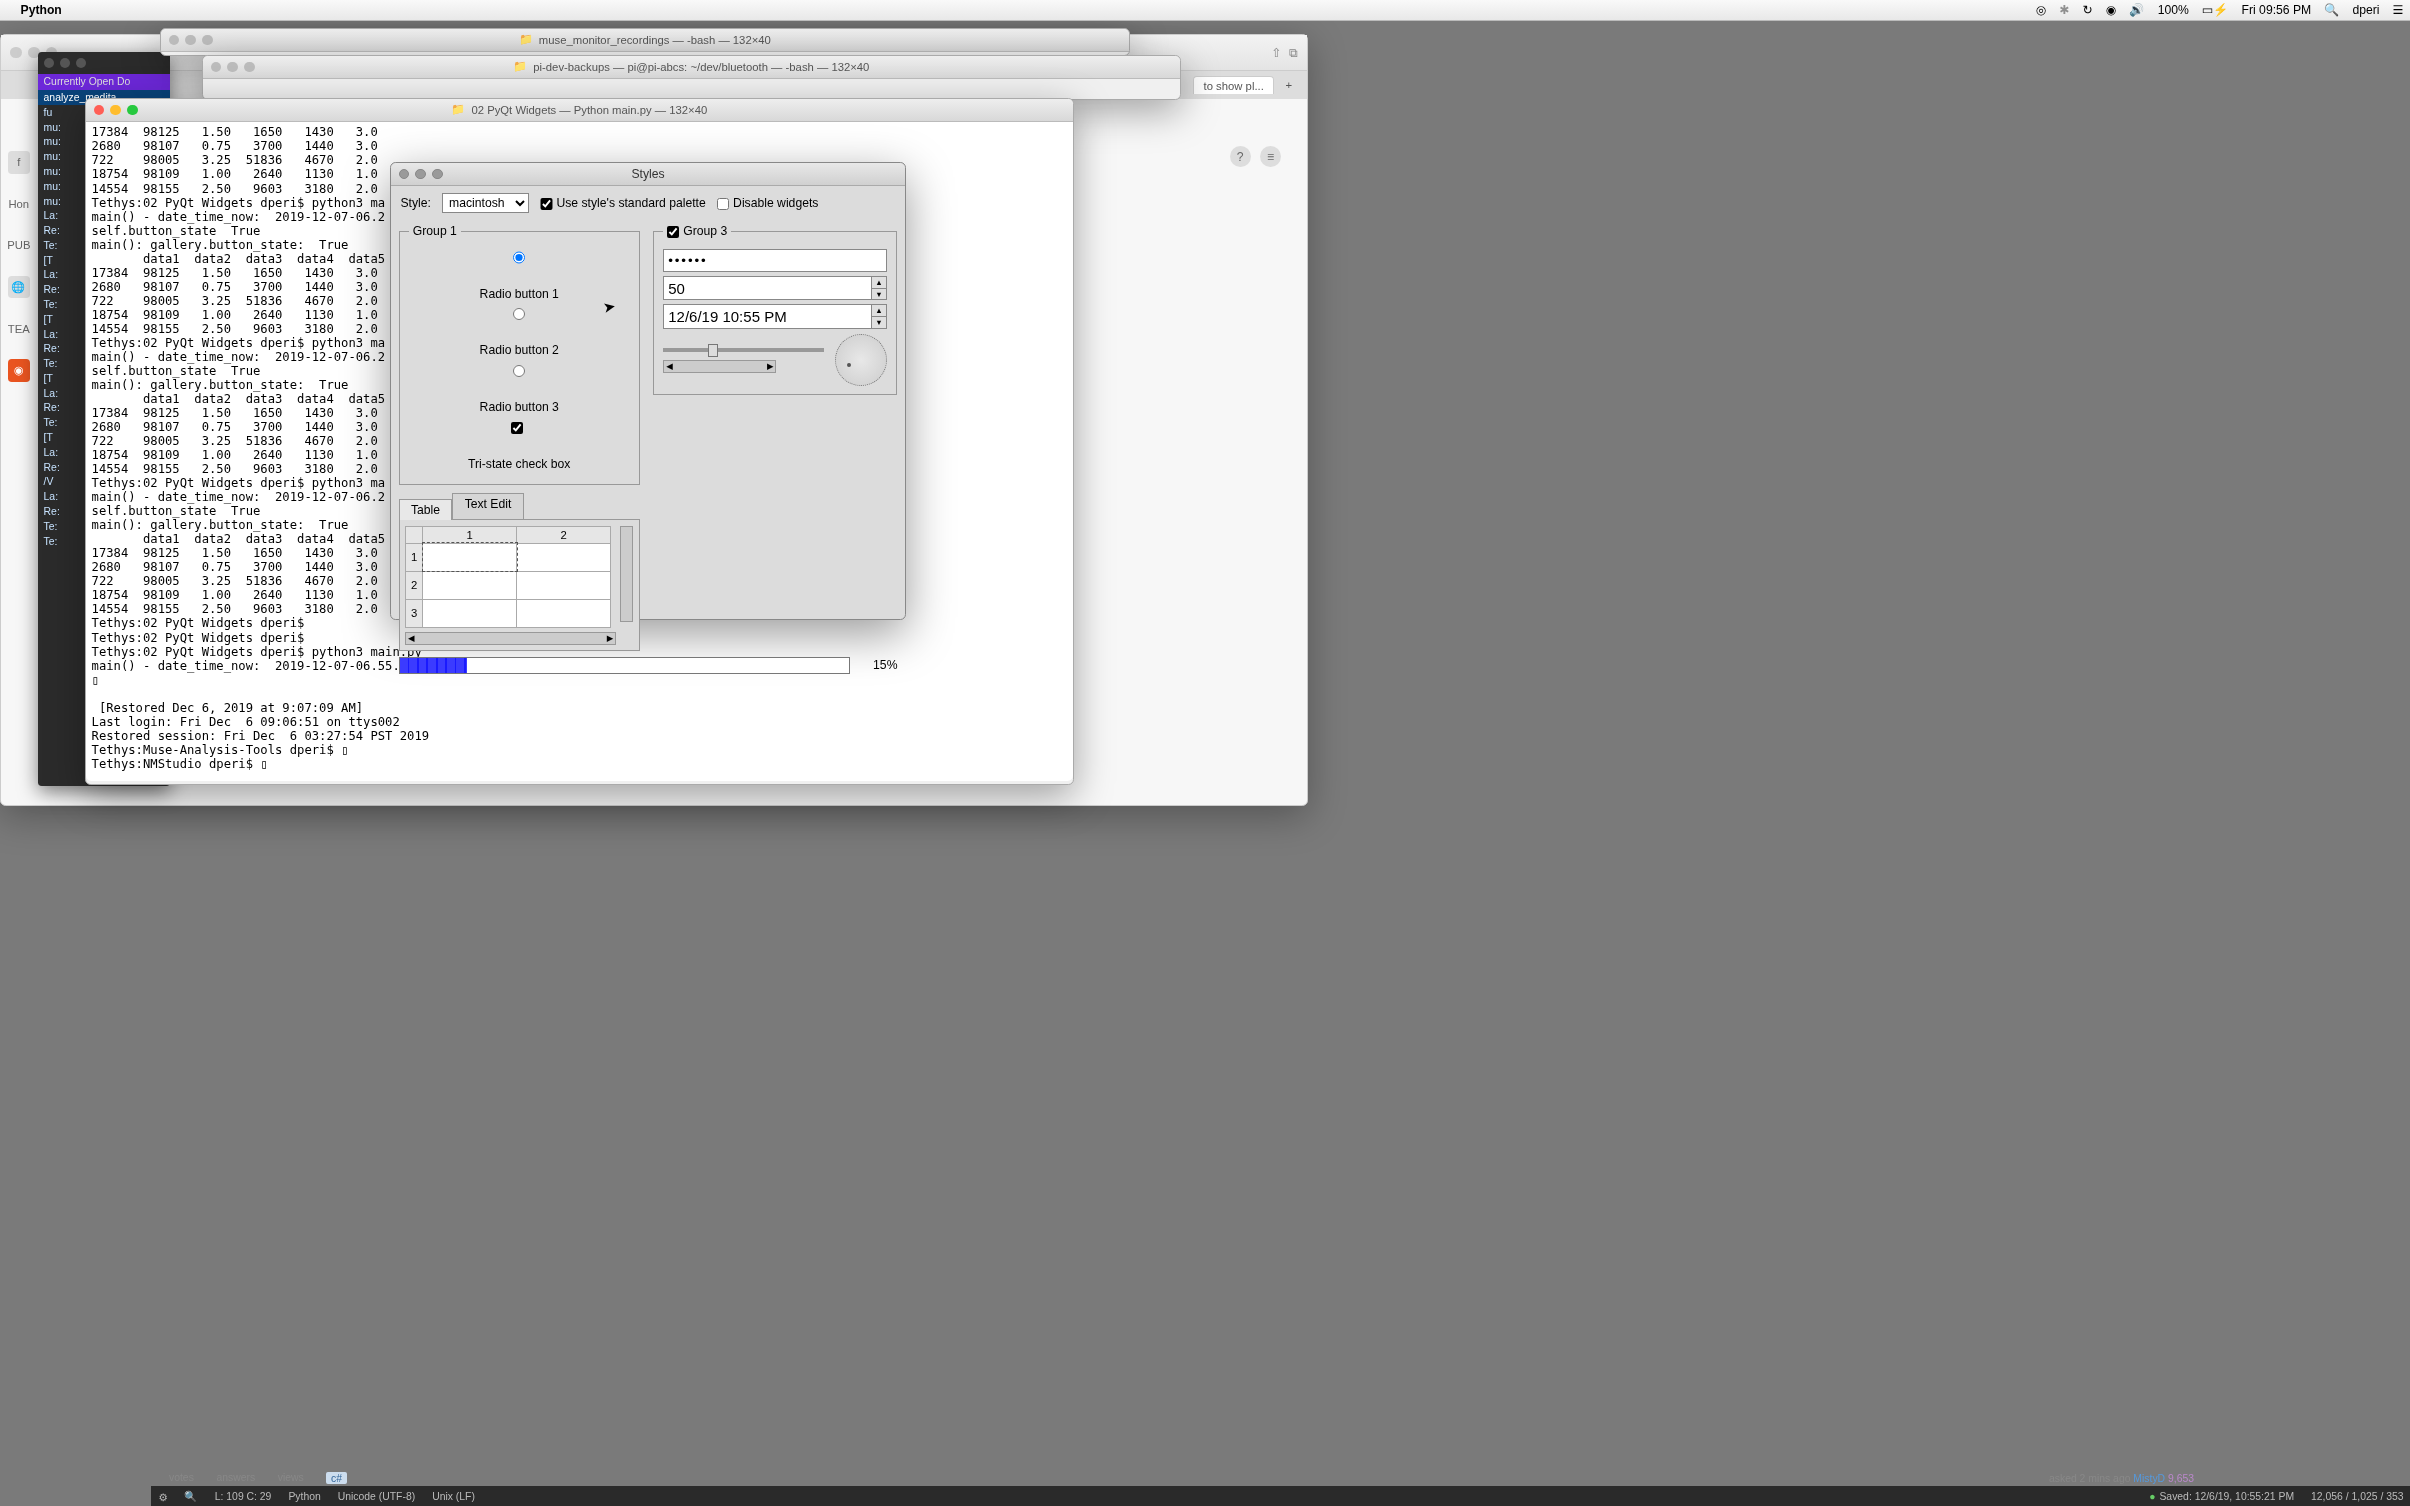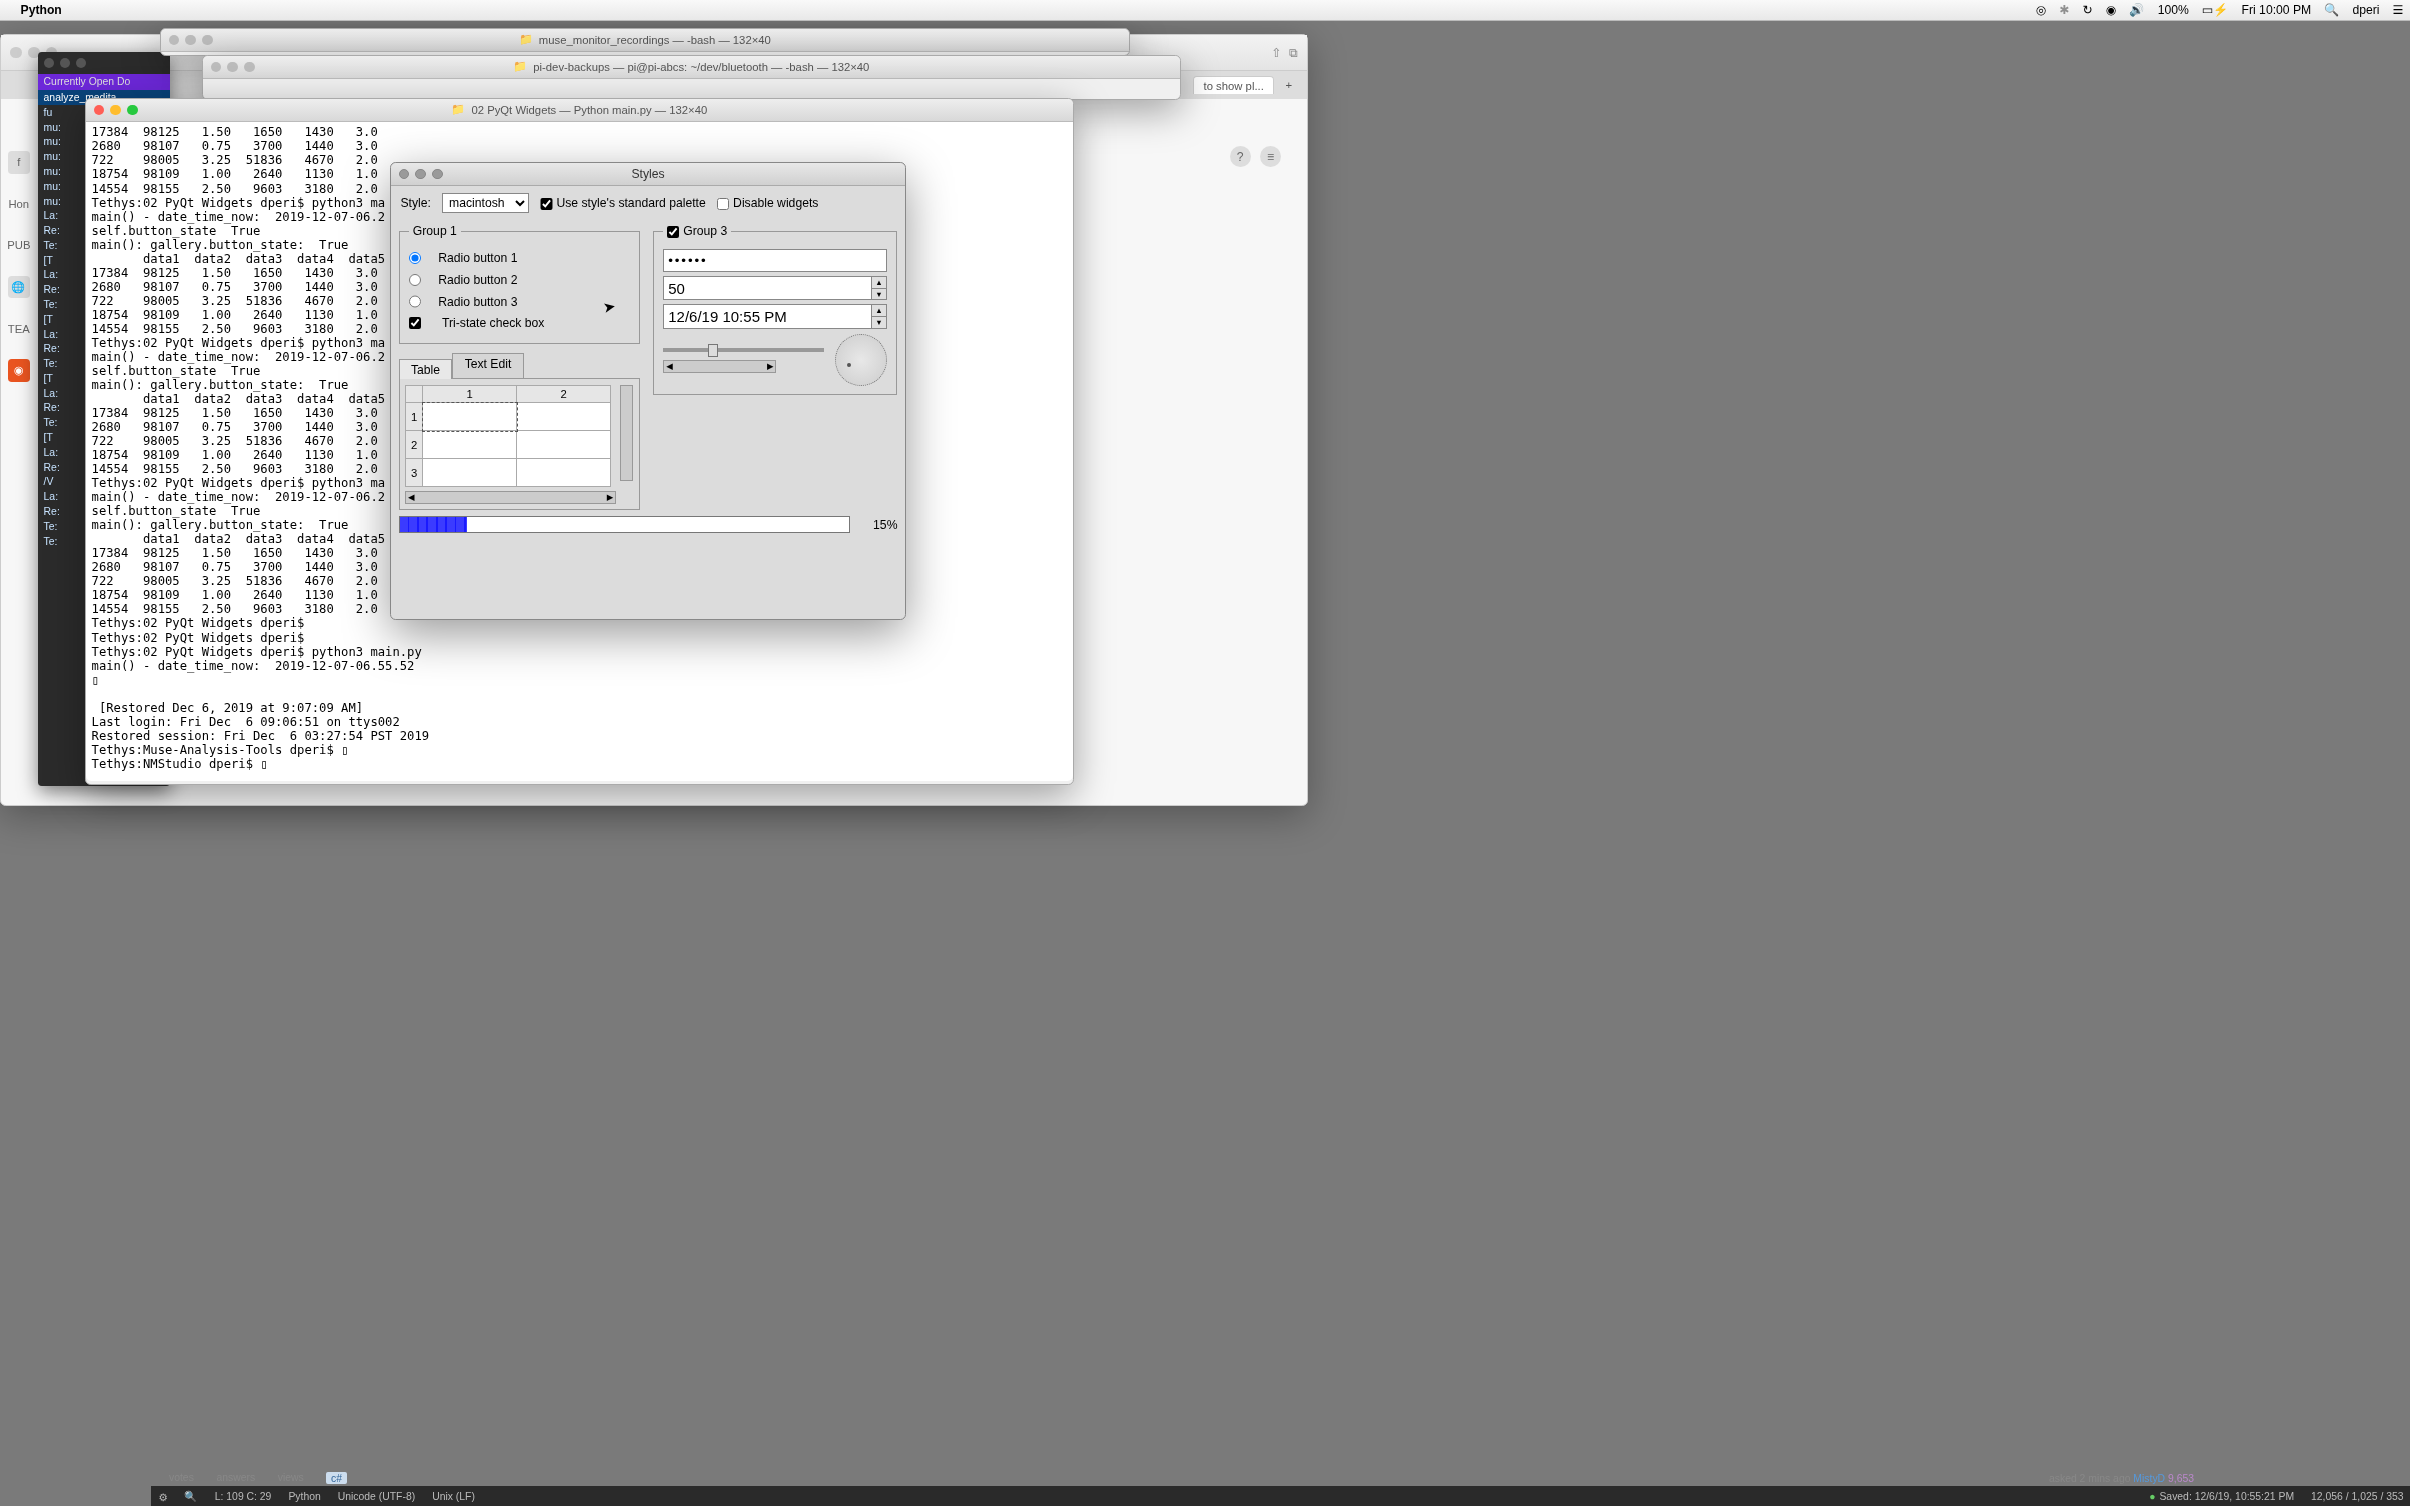--- a/index.html
+++ b/index.html
@@ -53,21 +53,21 @@
 .qt .qtitle .traffic{ position:absolute; left:7.5px; top:5.6px; display:flex; gap:6.6px;}
 .qt .qtitle .traffic span{ width:10.4px; height:10.4px; border-radius:50%; background:#9a9a9a; border:0.9px solid #888;}
 .qt .toprow{ display:flex; align-items:center; gap:11.3px; padding:7.5px 9.4px;}
 .qt label{ font-size:12.2px;}
 .qt select{ border:0.9px solid #888; background:#fff; font-size:12.2px; padding:0.9px 1.9px; width:87px;}
 .qt input[type=checkbox]{ width:12.2px; height:12.2px; accent-color:#000; vertical-align:middle; margin-right:3.8px;}
 .qt fieldset{ border:0.9px solid #999; margin:3.8px; padding:9.4px 9.4px; }
 .qt legend{ padding:0 3.8px; font-size:12.2px;}
 .qt .cols{ display:flex; gap:5.6px; padding:0 3.8px;}
 .qt .col{ flex:1; }
-.qt .radio-row{ display:flex; align-items:center; gap:17px; padding:3.8px 0;}
+.qt .radio-row{ display:flex; align-items:center; gap:23px; padding:3.8px 0;flex-direction:column;}
 .qt .radio-row input[type=radio]{ width:12.2px; height:12.2px;}
 .qt button.push{ display:block; width:100%; padding:5.6px 0; margin:4.7px 0; border:0.9px solid #777; background:linear-gradient(#e8e8e8,#d0d0d0); font-size:12.2px; box-shadow:0.9px 0.9px 0 #aaa;}
 .qt button.push.default{ border:0.9px solid #555; font-weight:400;}
 .qt button.push.toggle{ background:linear-gradient(#c8c8c8,#b8b8b8); box-shadow: inset 0.9px 0.9px 2.8px rgba(0,0,0,.2);}
 .qt button.push.flat{ border:none; background:transparent; box-shadow:none;}
 .qt .tabs{ margin:7.5px 3.8px 0; }
 .qt .tabbar{ display:flex; }
 .qt .tabbar .tab{ padding:2.8px 11.3px; border:0.9px solid #999; border-bottom:none; background:#d6d6d6; font-size:12.2px; position:relative; top:0.9px;}
 .qt .tabbar .tab.active{ background:#e8e8e8; z-index:1;margin-top:6px;}
 .qt .tabcontent{ border:0.9px solid #999; background:#dcdcdc; padding:5.6px; height:132px; position:relative;}
@@ -128,21 +128,21 @@
   <span class="app">Python</span>
   <span class="spacer"></span>
   <div class="right">
     <span>◎</span>
     <span style="opacity:.4">✱</span>
     <span>↻</span>
     <span>◉</span>
     <span>🔊</span>
     <span>100%</span>
     <span>▭⚡</span>
-    <span>Fri 10:00 PM</span>
+    <span>Fri 09:56 PM</span>
     <span>🔍</span>
     <span>dperi</span>
     <span>☰</span>
   </div>
 </div>
 
 <div class="bg-window bg-browser">
   <div class="toolbar">
     <div class="traffic">
         <span></span>

